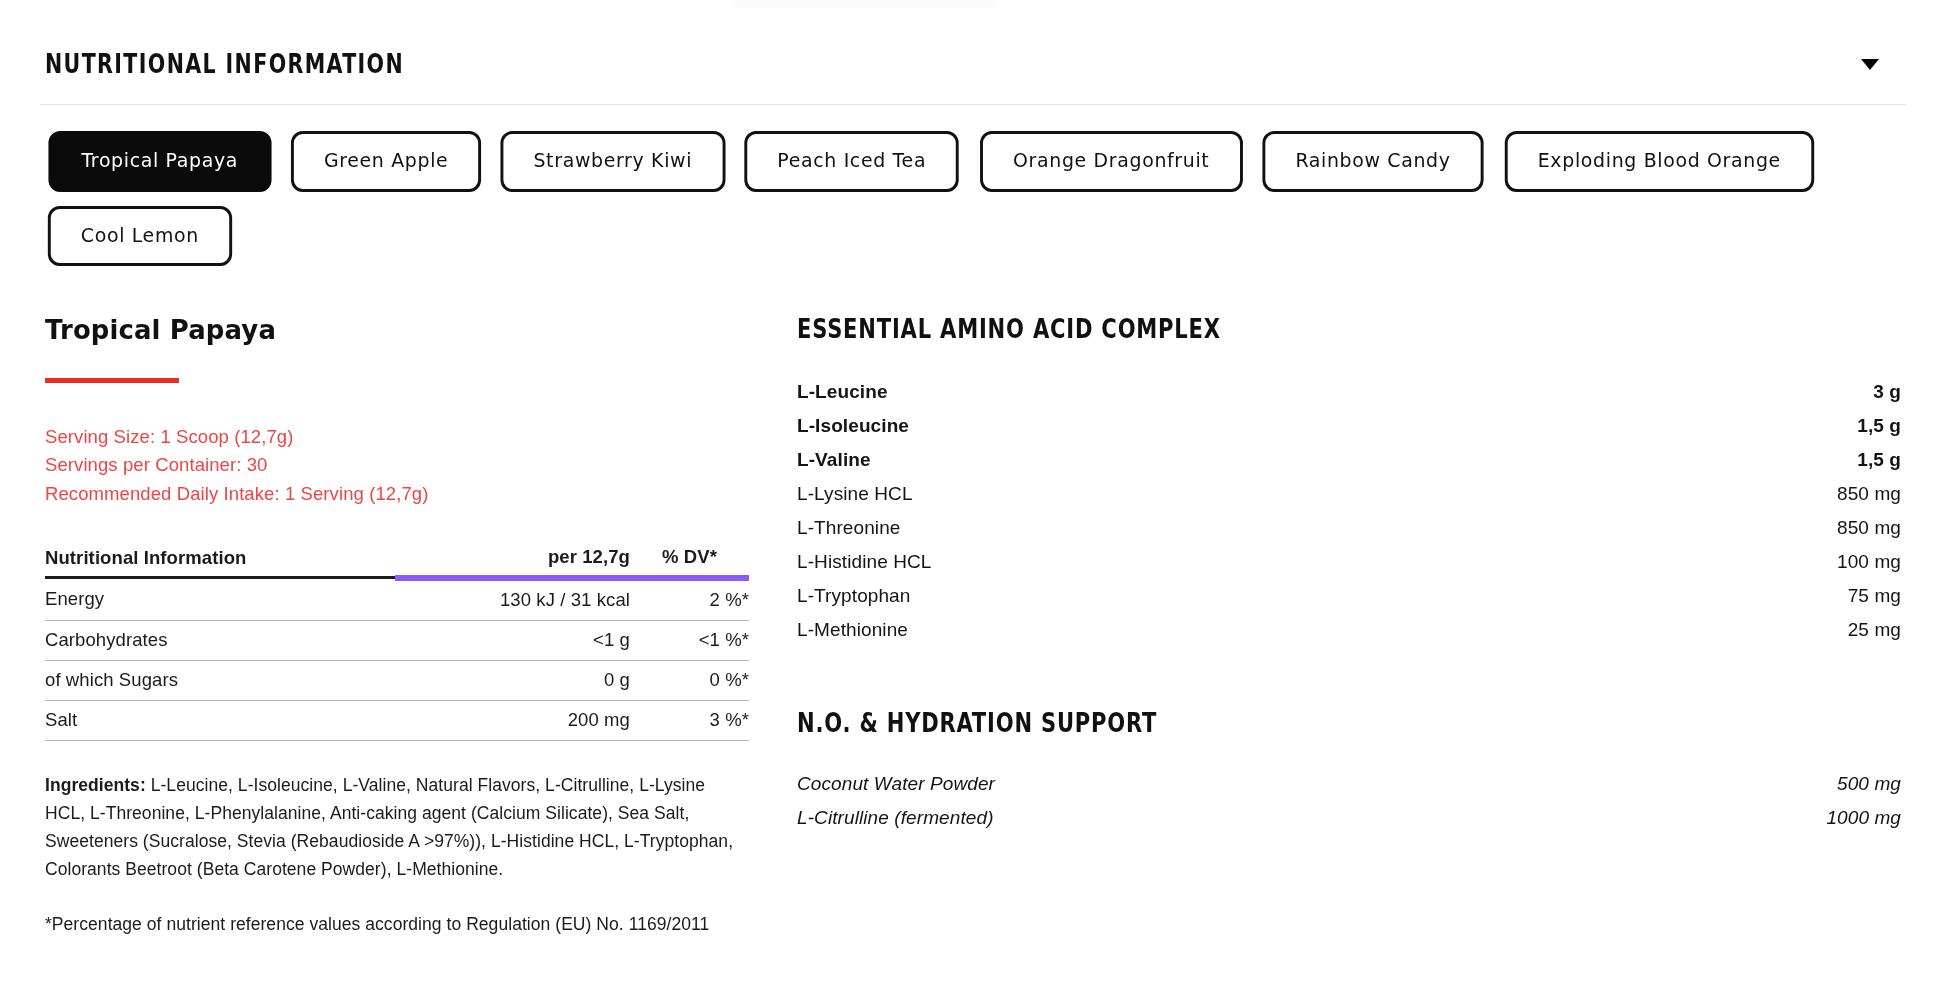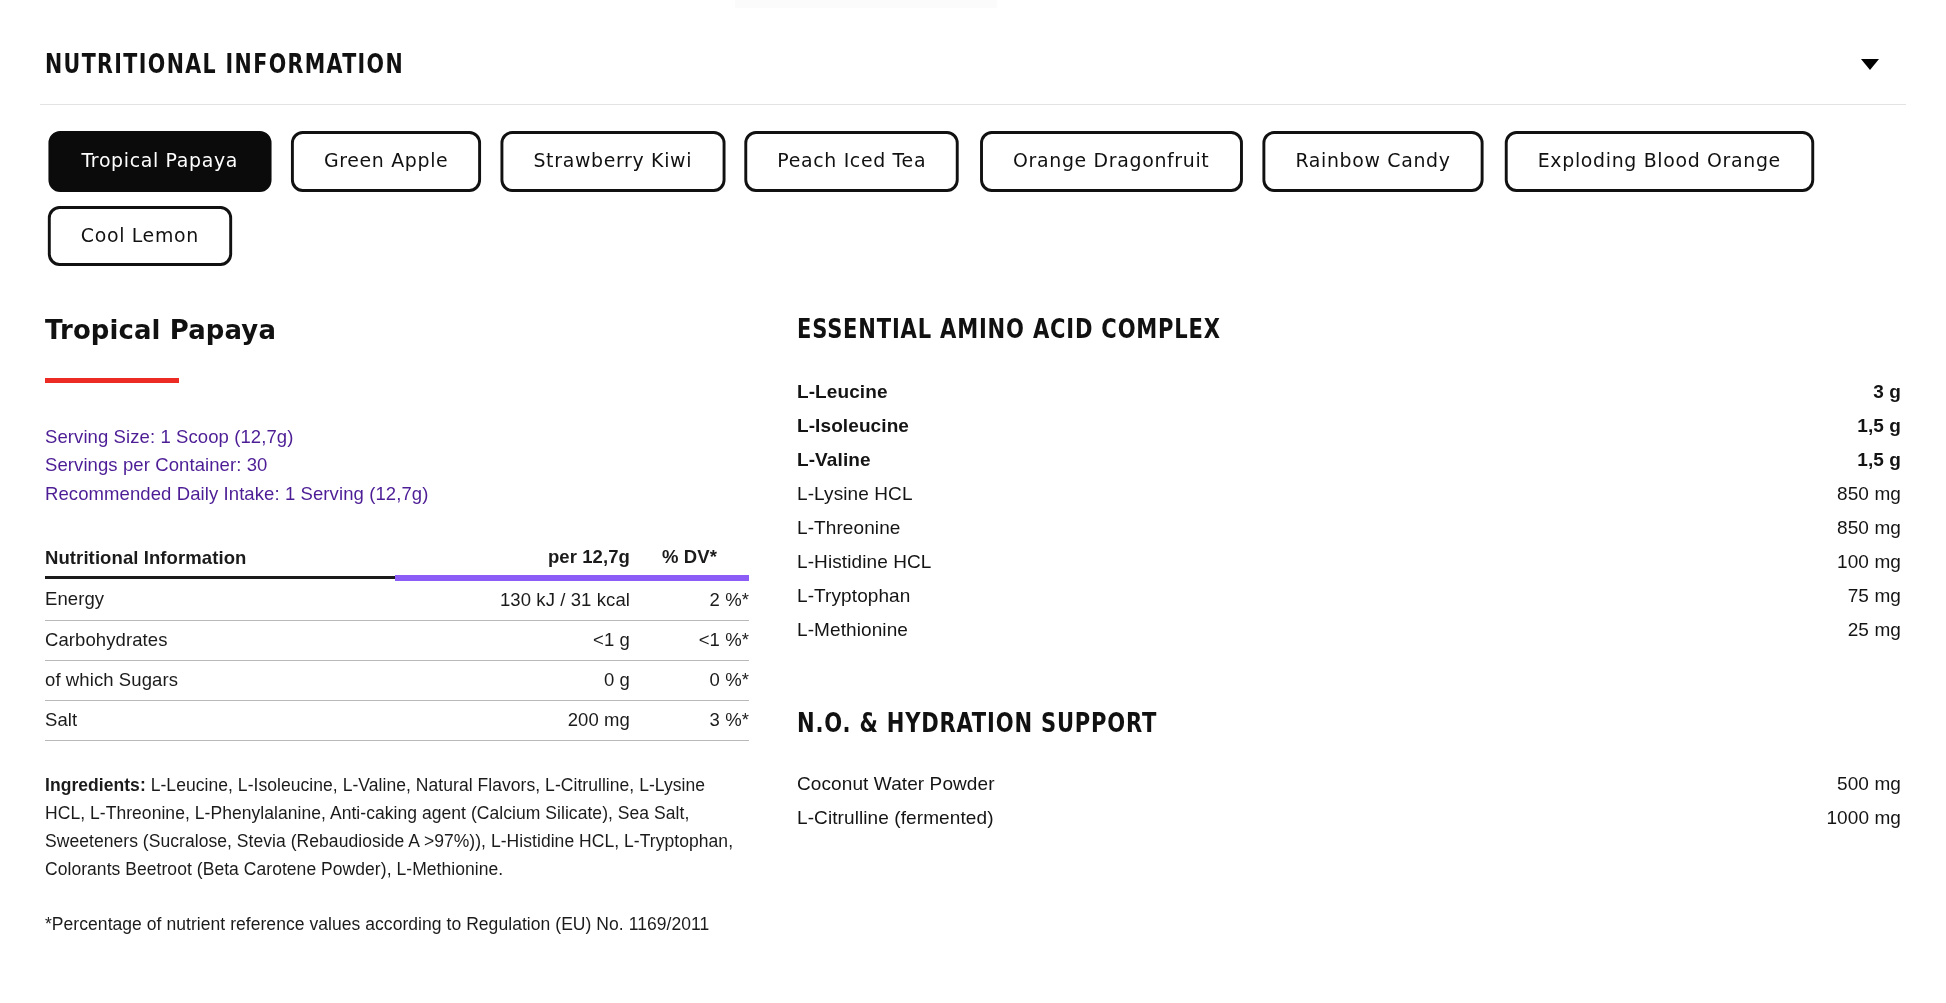--- a/index.html
+++ b/index.html
@@ -132,21 +132,21 @@
     width: 134px;
     height: 5px;
     background: #eb2b24;
     margin: 33px 0 0 0;
   }
 
   .serving-info {
     margin-top: 40px;
     font-size: 18.5px;
     line-height: 28.3px;
-    color: #4c1d95;
+    color: #ef4444;
     letter-spacing: 0.005em;
   }
   .serving-info div { white-space: nowrap; }
 
   .nutri-table {
     width: 704px;
     border-collapse: collapse;
     margin-top: 30px;
     font-size: 18.5px;
     color: #1b1b1b;
@@ -226,21 +226,21 @@
     padding: 0 0 0 0;
     height: 34px;
     color: #141414;
     letter-spacing: 0.005em;
   }
   .ingredient-row + .ingredient-row { margin-top: 0; }
   .ingredient-row.bold .ing-name,
   .ingredient-row.bold .ing-amount { font-weight: 700; }
   .ing-name { white-space: nowrap; }
   .ing-amount { white-space: nowrap; text-align: right; }
-  .ingredient-list.hydration { margin-top: 36px; }
+  .ingredient-list.hydration { margin-top: 36px; font-style: italic; }
 </style>
 </head>
 <body>
 
 <div class="top-artifact"></div>
 
 <div class="page">
 
   <div class="accordion-header">
     <div class="accordion-title">NUTRITIONAL INFORMATION</div>

